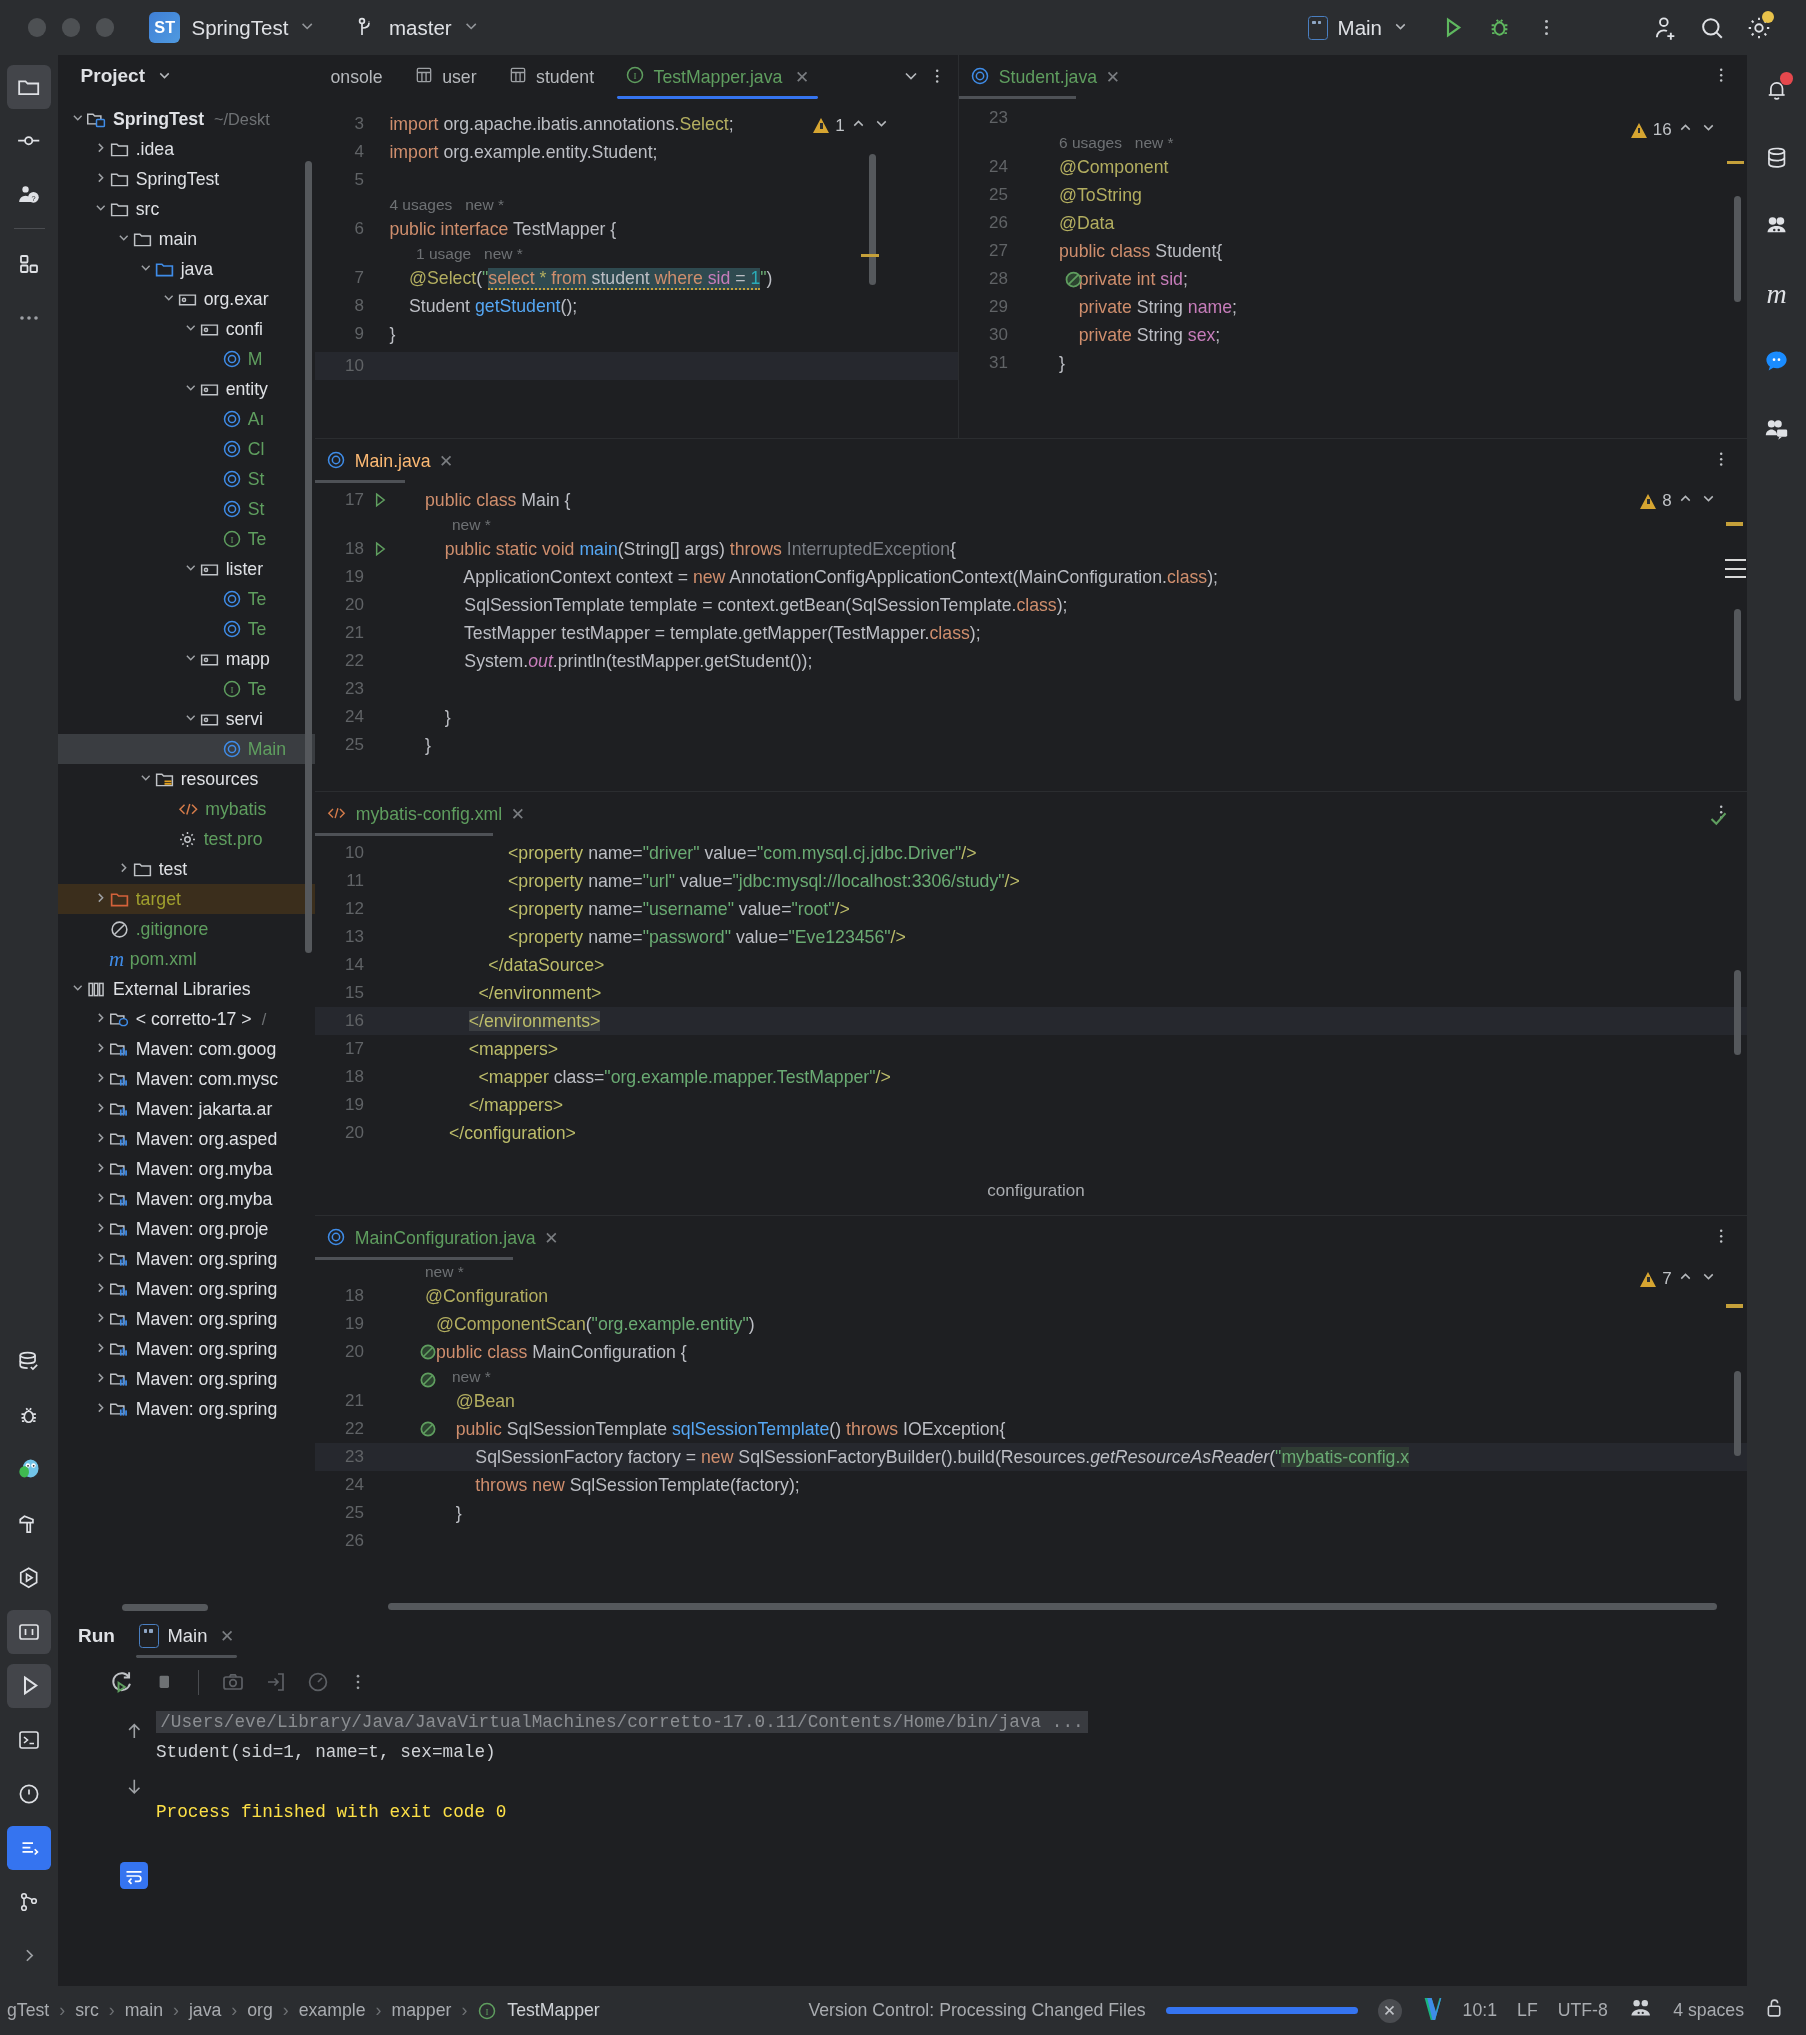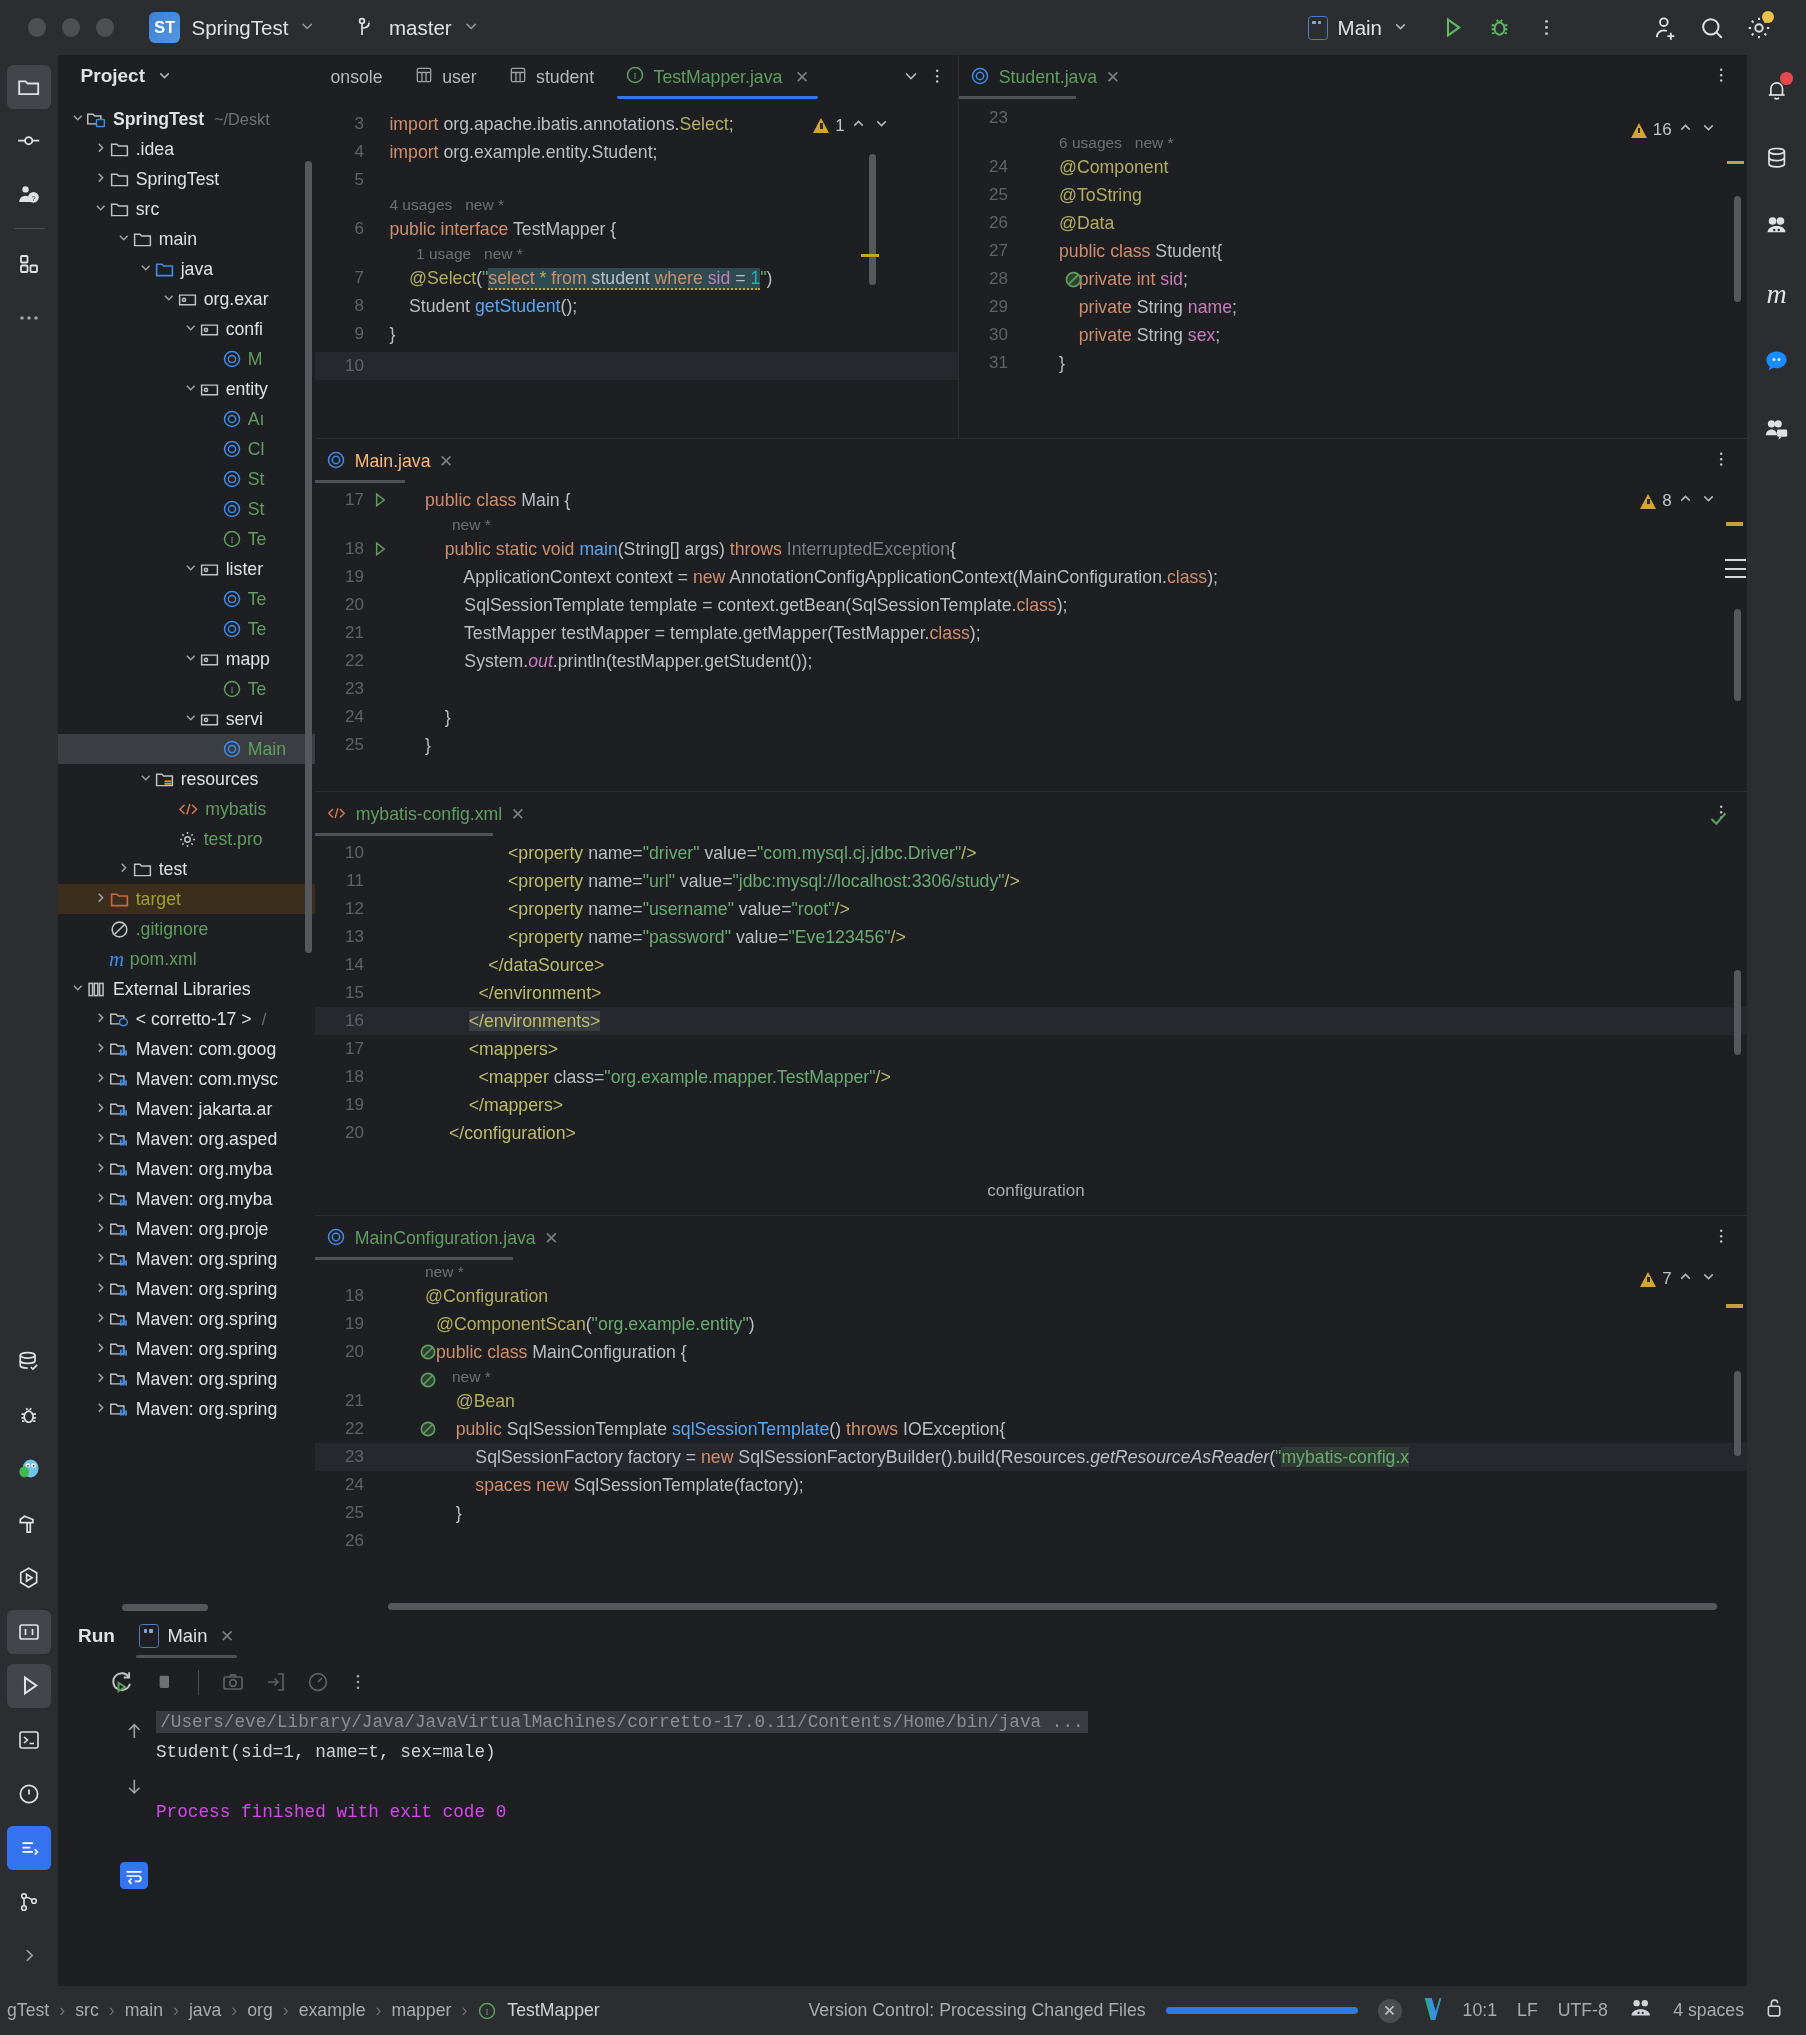--- a/index.html
+++ b/index.html
@@ -1272,21 +1272,21 @@
         <span style="position:absolute;left:54px;top:3.5px">
           <svg width="20" height="20" viewBox="0 0 24 24" fill="none">
               <circle cx="12" cy="12" r="8" stroke="#5f9e5f" stroke-width="2" fill="#2c4330"></circle>
               <path d="M6.6 17.4L17.4 6.6" stroke="#5f9e5f" stroke-width="2"></path>
             </svg>
         </span>
         <span class="code" style="padding-left:72px">    <span class="anno">@Bean</span></span>
       </div>
       <div class="codeline"><span class="ln">22</span><span class="code" style="padding-left:72px">    <span class="kw">public</span> <span class="plain">SqlSessionTemplate </span><span class="fn">sqlSessionTemplate</span><span class="plain">() </span><span class="kw">throws</span> <span class="plain">IOException{</span></span></div>
       <div class="codeline curline"><span class="ln">23</span><span class="code" style="padding-left:72px">        <span class="plain">SqlSessionFactory factory = </span><span class="kw">new</span> <span class="plain">SqlSessionFactoryBuilder().build(Resources.</span><span class="plain ital">getResourceAsReader</span><span class="plain">(</span><span class="str">"</span><span class="str" style="background:#2f3b33">mybatis-config.x</span></span></div>
-      <div class="codeline"><span class="ln">24</span><span class="code" style="padding-left:72px">        <span class="kw">spaces new</span> <span class="plain">SqlSessionTemplate(factory);</span></span></div>
+      <div class="codeline"><span class="ln">24</span><span class="code" style="padding-left:72px">        <span class="kw">throws new</span> <span class="plain">SqlSessionTemplate(factory);</span></span></div>
       <div class="codeline"><span class="ln">25</span><span class="code" style="padding-left:72px">    <span class="plain">}</span></span></div>
       <div class="codeline"><span class="ln">26</span><span class="code" style="padding-left:72px"></span></div>
     </div>
     <div class="warnbadge" style="position:absolute;right:30px;top:52px">
       <span class="warntri"></span>
       <span>7</span>
       <span><svg width="17" height="17" viewBox="0 0 24 24" fill="none" stroke="#b6b9bd" stroke-width="2">
             <path d="M6 15l6-6 6 6"></path>
           </svg></span>
       <span><svg width="17" height="17" viewBox="0 0 24 24" fill="none" stroke="#b6b9bd" stroke-width="2">
@@ -1364,21 +1364,21 @@
       <svg width="20" height="20" viewBox="0 0 24 24" fill="none" stroke="#fff" stroke-width="2">
           <path d="M3 7h18M3 12h14a3.2 3.2 0 110 6.4h-4"></path>
           <path d="M9 15l-3 3.2 3 3.2"></path>
         </svg>
     </span>
   </div>
   <div id="console">
     <div class="cline"><span class="cpath">/Users/eve/Library/Java/JavaVirtualMachines/corretto-17.0.11/Contents/Home/bin/java ...</span></div>
     <div class="cline" style="color:#cfd2d6"><span>Student(sid=1, name=t, sex=male)</span></div>
     <div class="cline"><span></span></div>
-    <div class="cline" style="color:#d946ef"><span>Process finished with exit code 0</span></div>
+    <div class="cline" style="color:#fde047"><span>Process finished with exit code 0</span></div>
   </div>
 </div>
 
 <div id="statusbar">
   <div id="sbleft">
     <span class="crumb">gTest</span>
       <span class="sep">›</span>
     <span class="crumb">src</span>
       <span class="sep">›</span>
     <span class="crumb">main</span>

